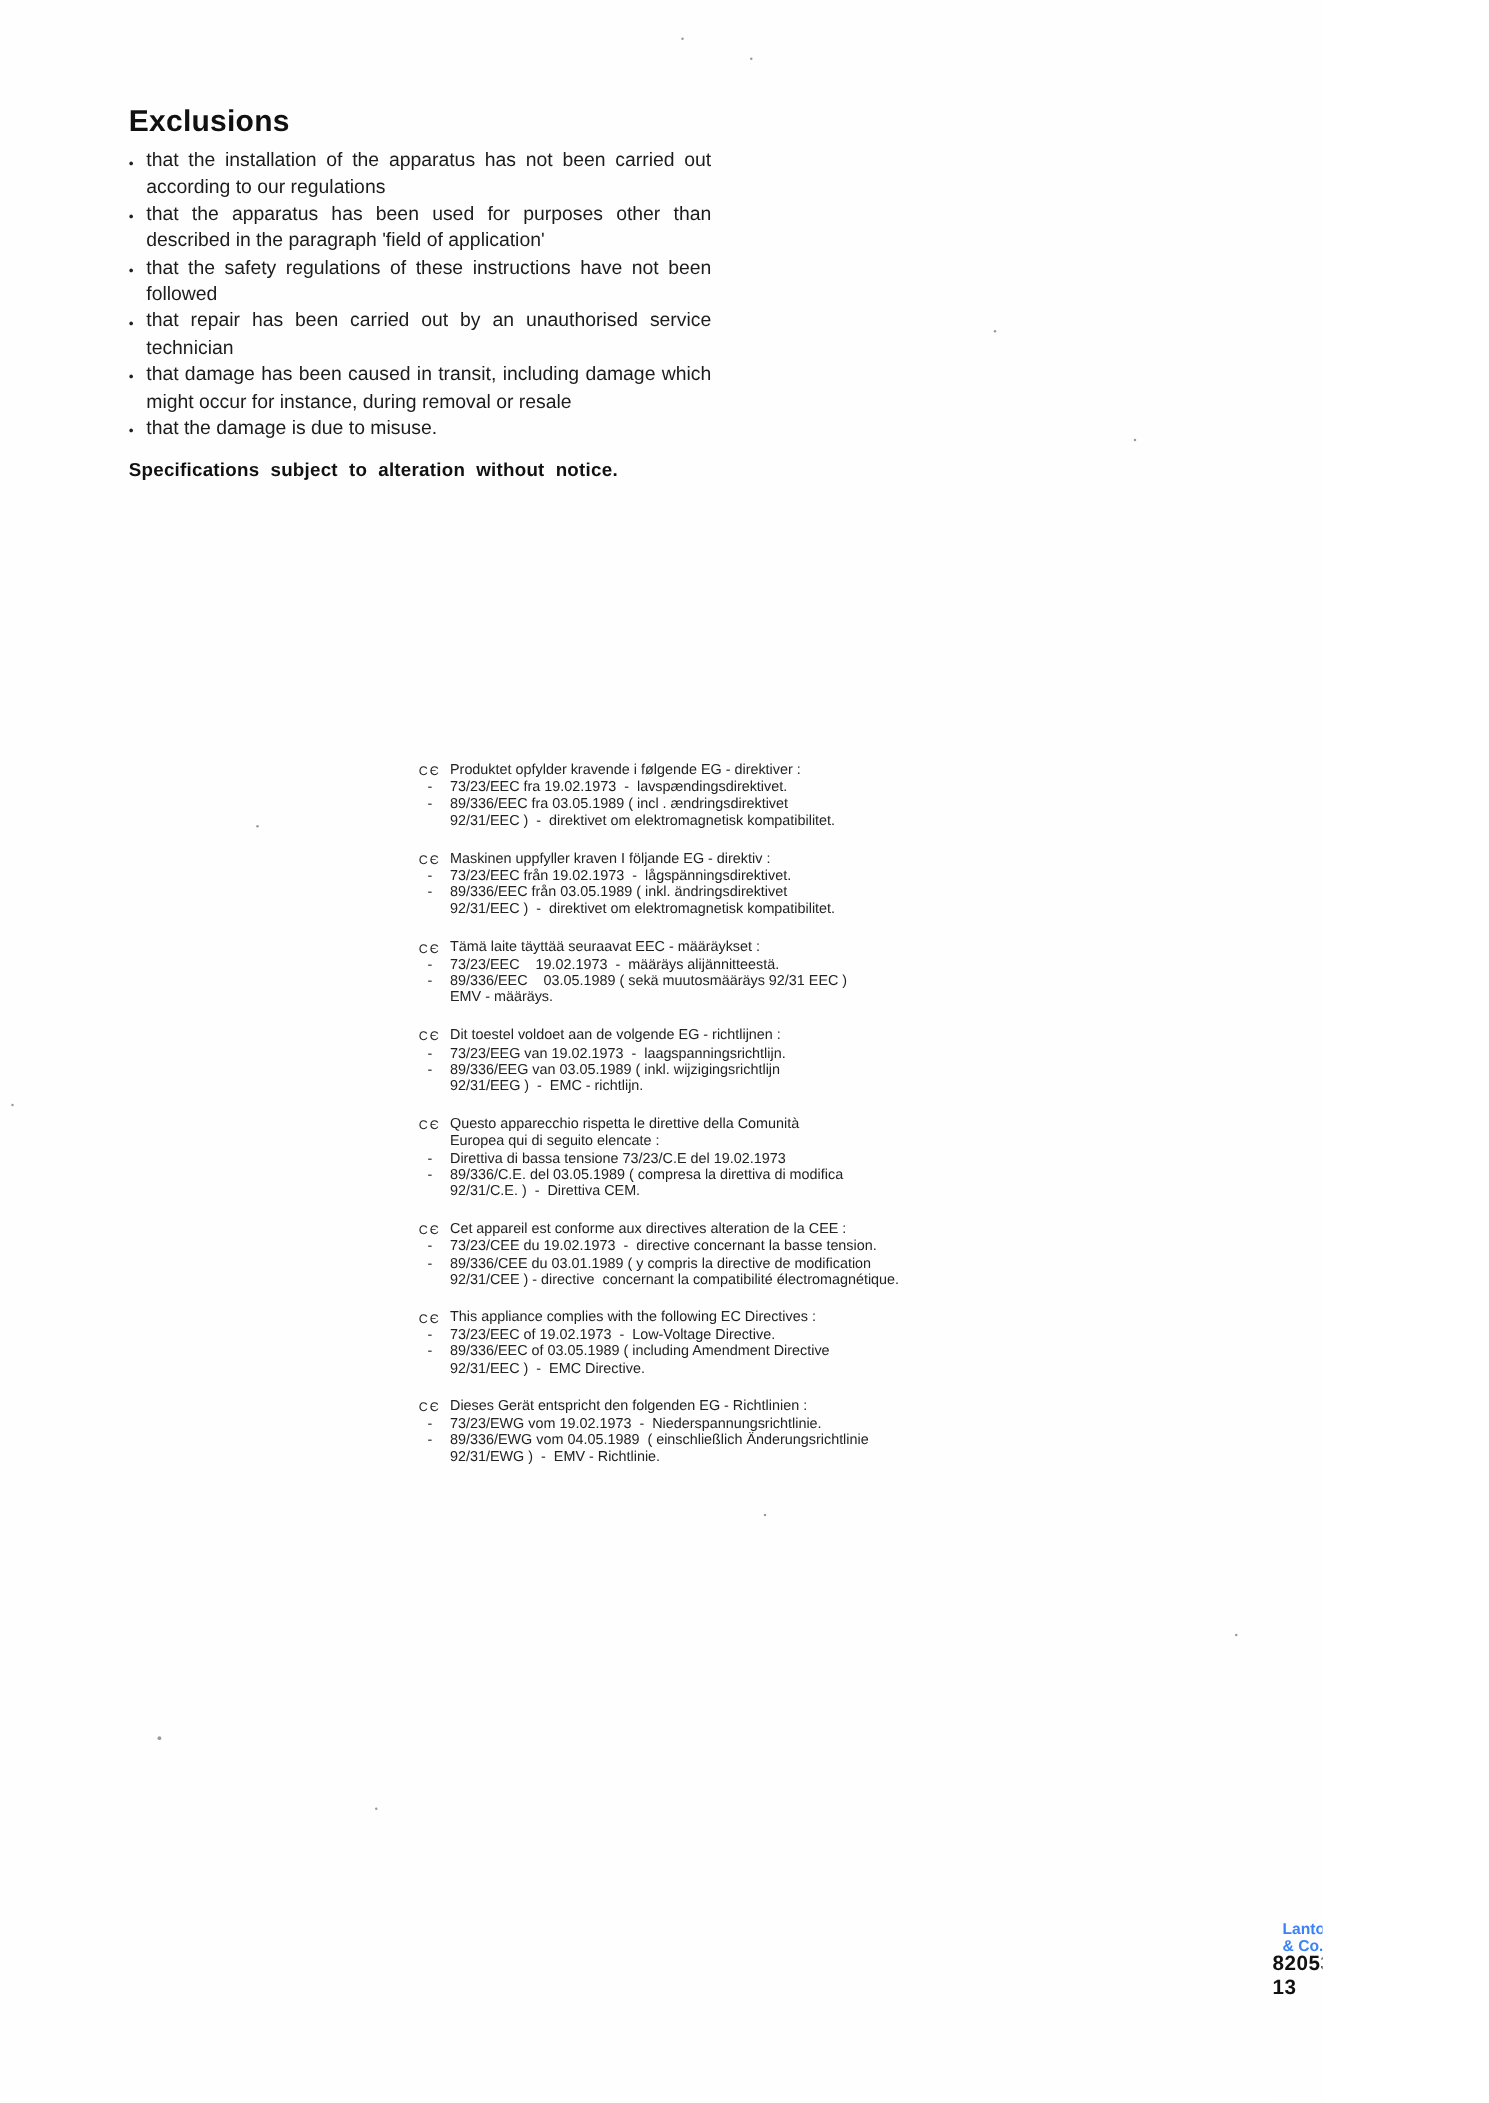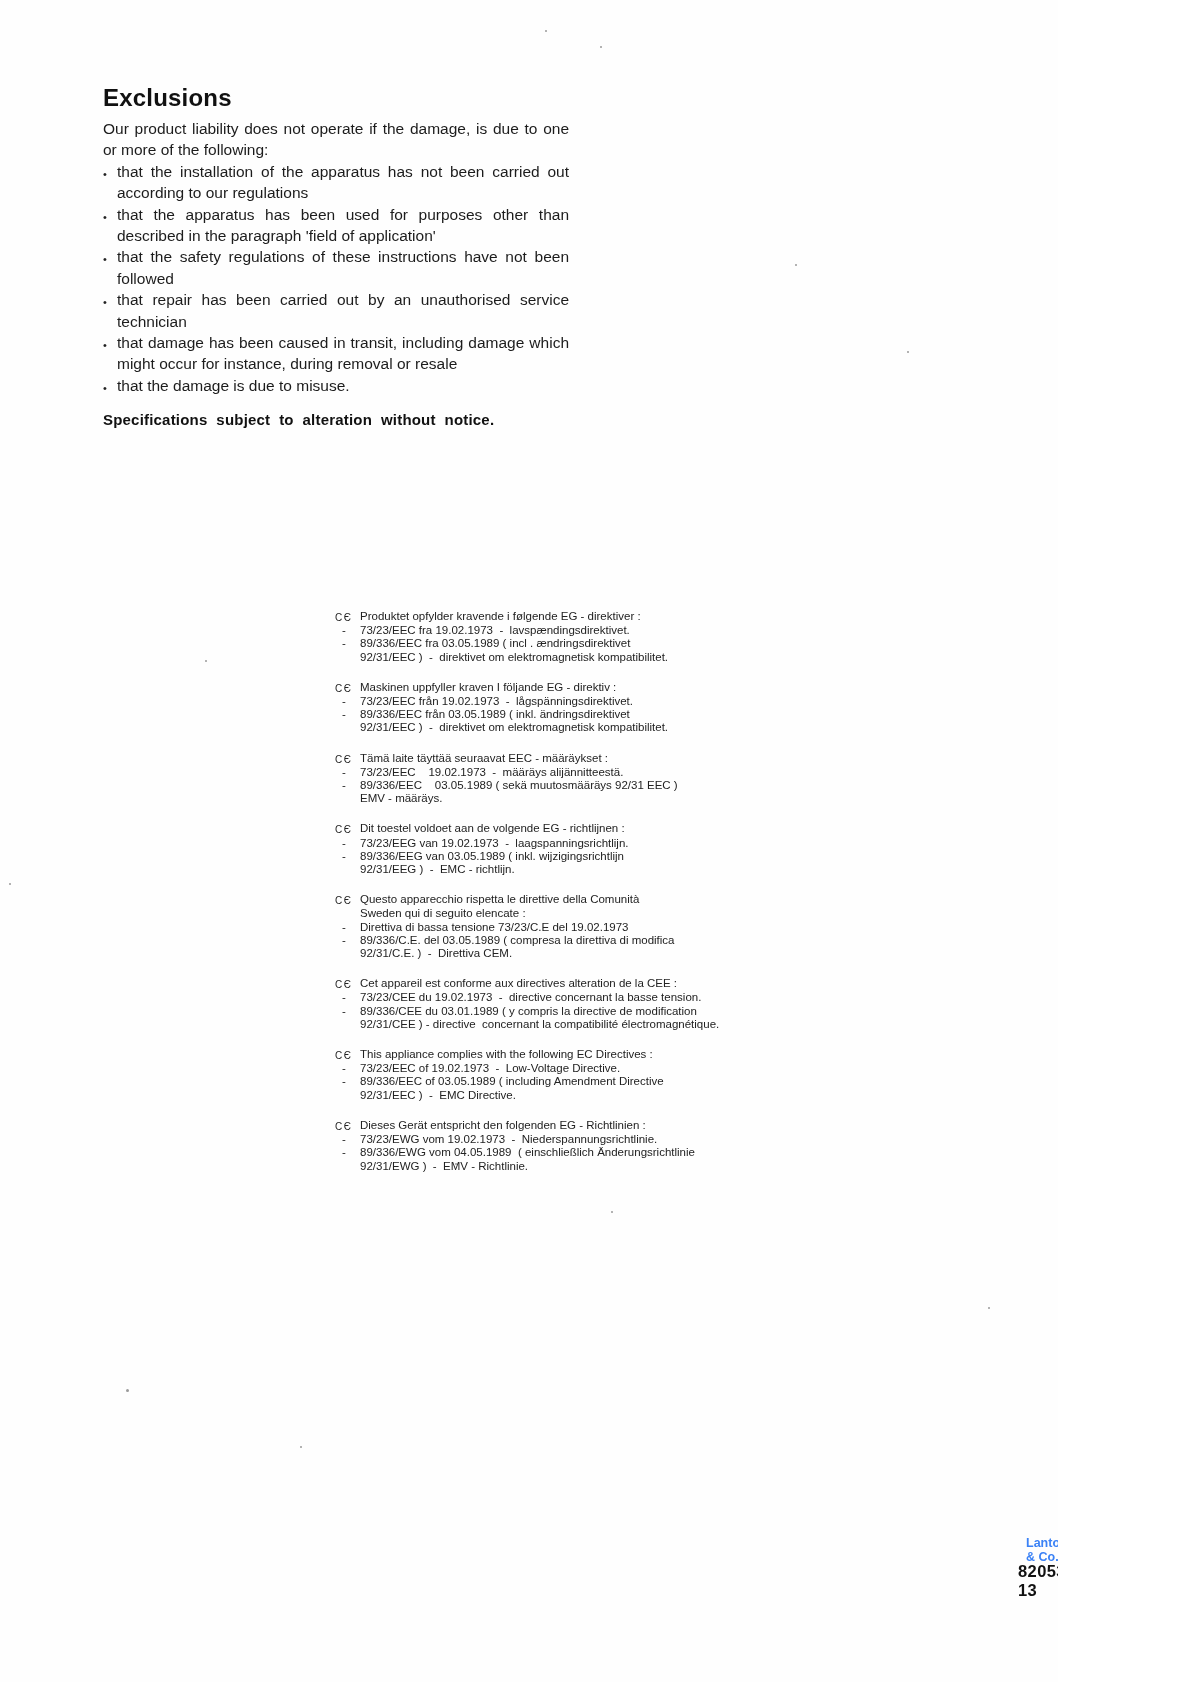--- a/index.html
+++ b/index.html
@@ -38,21 +38,20 @@
   }
   .speck { position:absolute; width:2px; height:2px; background:#9a9a9a; border-radius:50%; }
 </style>
 </head>
 <body>
 
 <div class="page">
 
   <div class="main-col">
     <h1 class="heading">Exclusions</h1>
-    <p class="intro">Our product liability does not operate if the damage,  is due to one or more of the following:</p>
     <ul class="bullets">
         <li>
           <span class="bullet">•</span>
           <span class="btext">that the installation of the apparatus has not been carried out according to our regulations</span>
         </li>
         <li>
           <span class="bullet">•</span>
           <span class="btext">that the apparatus has been used for purposes other than described in the paragraph 'field of application'</span>
         </li>
         <li>
@@ -148,21 +147,21 @@
           <span class="ce-text">92/31/EEG )  -  EMC - richtlijn.</span>
         </div>
       </div>
       <div class="ce-block">
         <div class="ce-line">
           <span class="marker mark">CЄ</span>
           <span class="ce-text">Questo apparecchio rispetta le direttive della Comunità</span>
         </div>
         <div class="ce-line">
           <span class="marker none"></span>
-          <span class="ce-text">Sweden qui di seguito elencate :</span>
+          <span class="ce-text">Europea qui di seguito elencate :</span>
         </div>
         <div class="ce-line">
           <span class="marker dash">-</span>
           <span class="ce-text">Direttiva di bassa tensione 73/23/C.E del 19.02.1973</span>
         </div>
         <div class="ce-line">
           <span class="marker dash">-</span>
           <span class="ce-text">89/336/C.E. del 03.05.1989 ( compresa la direttiva di modifica</span>
         </div>
         <div class="ce-line">

